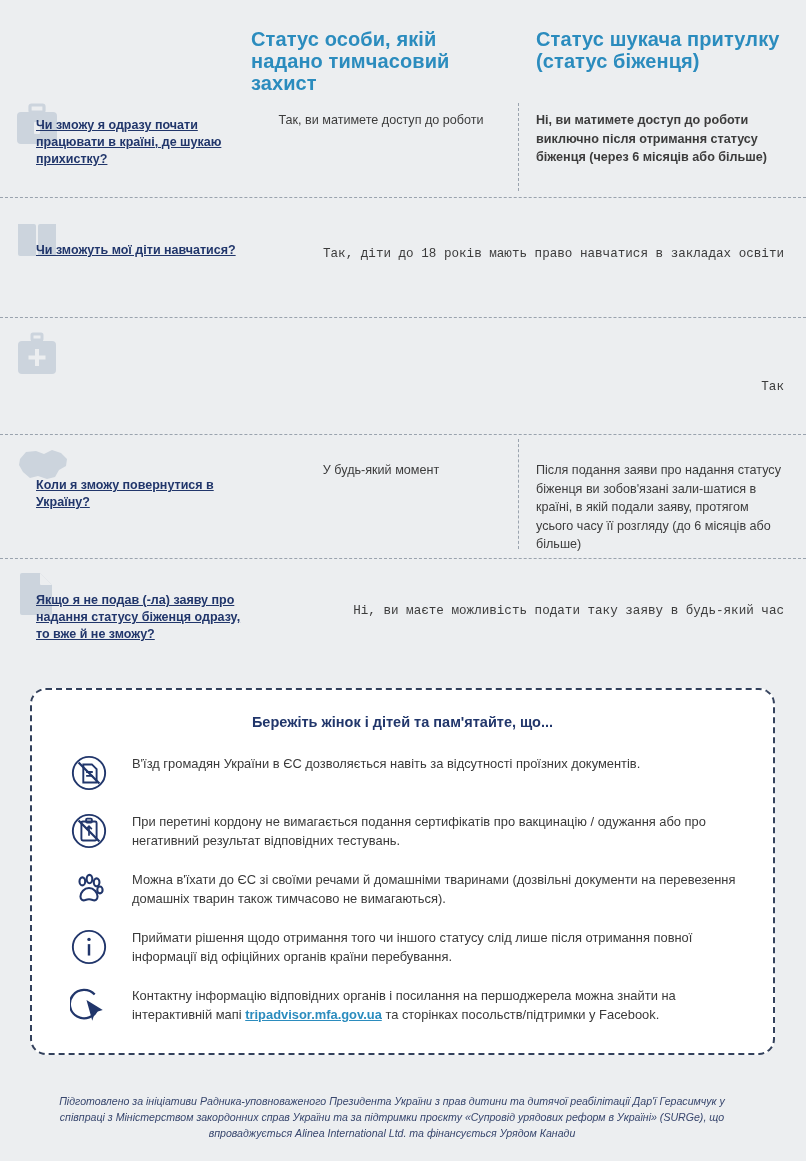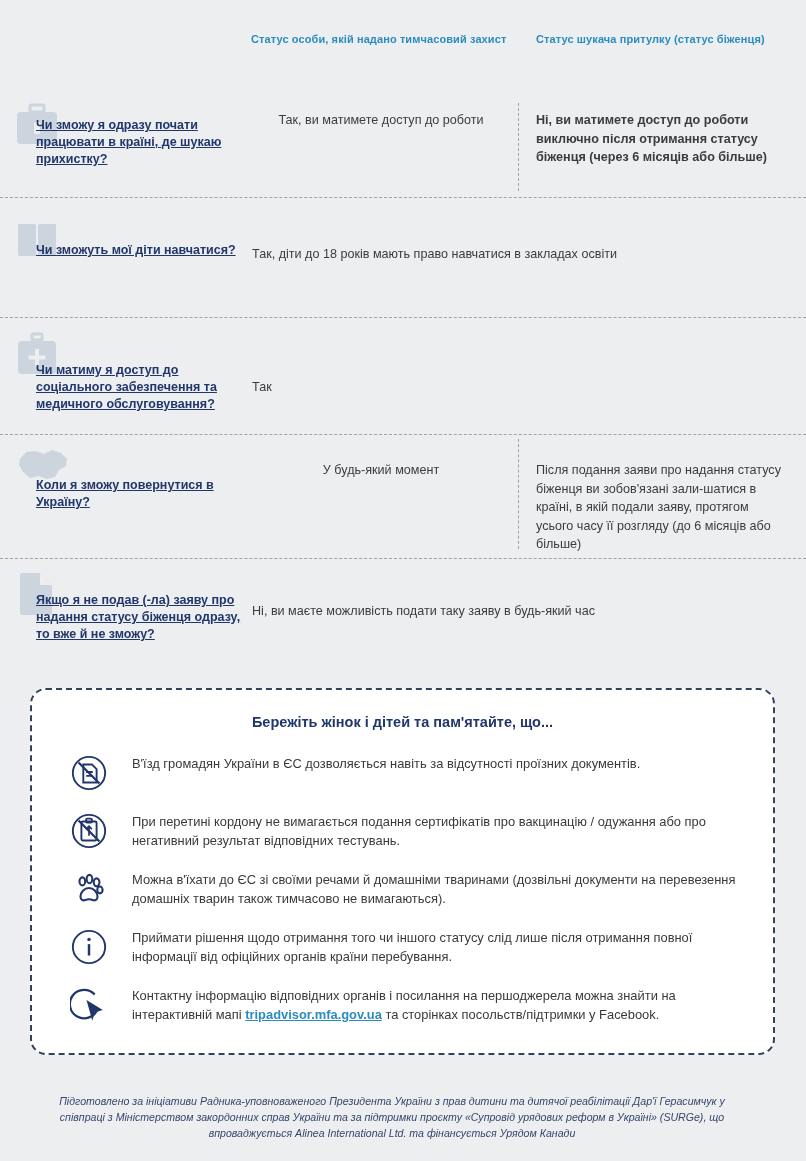--- a/index.html
+++ b/index.html
@@ -11,21 +11,21 @@
     overflow:hidden;
     position:relative;
   }
   .page{position:relative;width:806px;height:1161px;box-sizing:border-box;}
 
   
   .col-headers{position:relative;height:95px;}
   .col-head{
     position:absolute;top:28px;
     color:#2b8cbe;
-    font-weight:bold;font-size:11px;line-height:22px;
+    font-weight:bold;font-size:20px;line-height:22px;
     letter-spacing:.1px;
   }
   .col-head.a{left:251px;width:260px;}
   .col-head.b{left:536px;width:250px;}
 
   
   .row{
     position:relative;
     box-sizing:border-box;
     border-bottom:1px dashed #9aa3ae;
@@ -50,21 +50,21 @@
     text-decoration:underline;
   }
 
   .ans{
     position:absolute;
     font-size:12.6px;line-height:18.5px;
     color:#3c3c3c;
   }
   .ans.col-a{left:252px;width:258px;}
   .ans.col-b{left:536px;width:248px;}
-  .ans.center-span{left:252px;width:532px;text-align:left;}
+  .ans.center-span{left:252px;width:532px;text-align:right;font-family:Liberation Mono, monospace;}
   .ans.ctr{text-align:center;}
 
   .vdiv{
     position:absolute;
     left:518px;
     border-left:1px dashed #9aa3ae;
     width:0;
   }
 
   
@@ -157,21 +157,20 @@
   <div class="row" style="height:117px;">
     <div class="row-inner">
       <div class="q-icon" style="top:14px;">
         <svg width="46" height="46" viewBox="0 0 46 46" fill="currentColor">
           <rect x="18" y="2" width="10" height="6" rx="1" fill="none" stroke="currentColor" stroke-width="3"></rect>
           <rect x="4" y="9" width="38" height="33" rx="4" fill="currentColor"></rect>
           <rect x="21" y="17" width="4" height="17" fill="#eceef0"></rect>
           <rect x="14.5" y="23.5" width="17" height="4" fill="#eceef0"></rect>
         </svg>
       </div>
-      <div class="q-text" style="top:44px;">Чи матиму я доступ до соціального забезпечення та медичного обслуговування?</div>
       <div class="ans center-span" style="top:60px;">Так</div>
     </div>
   </div>
 
   <div class="row" style="height:124px;">
     <div class="row-inner">
       <div class="q-icon" style="top:10px;">
         <svg width="58" height="40" viewBox="0 0 58 40" fill="currentColor">
           <path d="M6 14 L12 7 L22 6 L30 9 L38 5 L47 8 L53 14 L52 21 L45 25 L41 32 L33 34 L24 31 L16 33 L9 27 L5 20 Z" fill="currentColor"></path>
         </svg>

